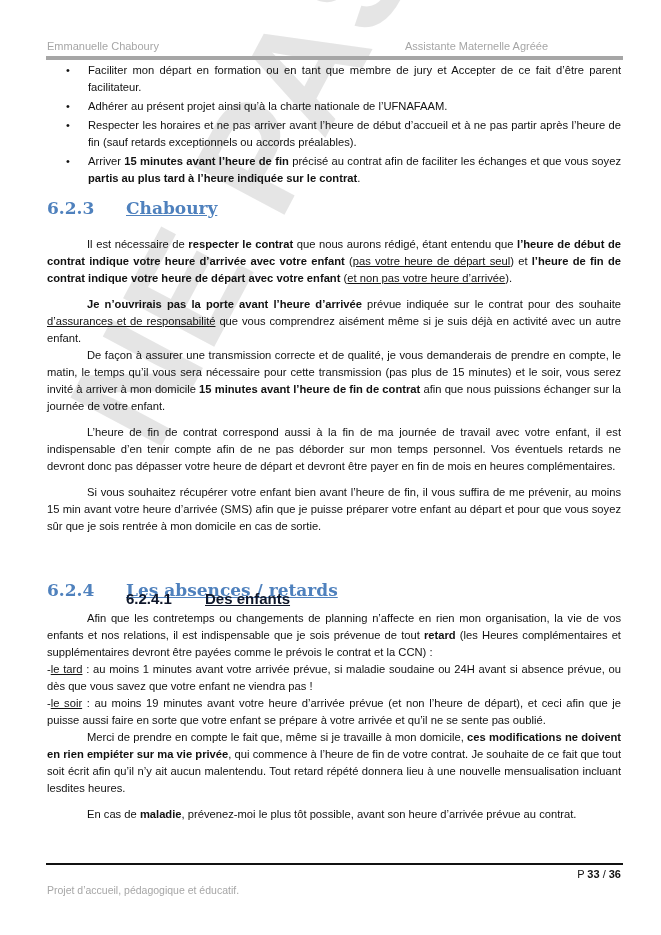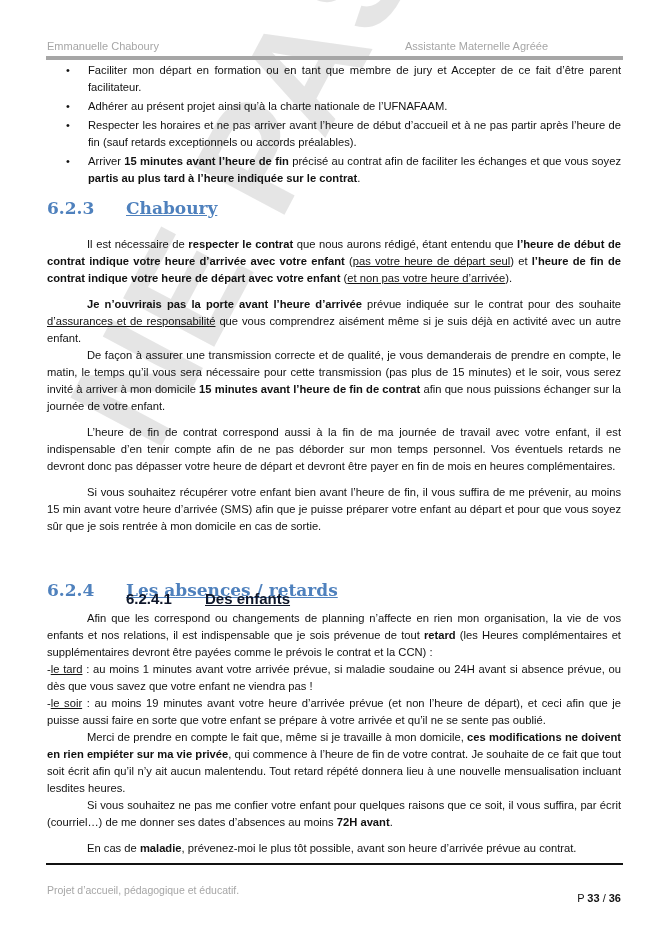--- a/index.html
+++ b/index.html
@@ -25,21 +25,21 @@
   .h2 .num { display: inline-block; width: 79px; }
   .h2 .title { text-decoration: underline; }
   .h3 { position: absolute; left: 126px; font-family: "Liberation Sans", sans-serif; font-weight: bold; color: #0f172a; font-size: 15px; }
   .h3 .num { display: inline-block; width: 79px; }
   .h3 .title { text-decoration: underline; }
 
   p.para { margin: 0 0 0 0; text-indent: 40px; }
   .gap { height: 9px; }
 
   .ftr-rule { position: absolute; left: 46px; top: 863px; width: 577px; height: 1.5px; background: #111; }
-  .page-num { position: absolute; right: 40px; top: 892px; font-size: 11px; color: #111; }
+  .page-num { position: absolute; right: 40px; top: 868px; font-size: 11px; color: #111; }
   .page-num b { font-weight: bold; }
   .ftr-left { position: absolute; left: 47px; top: 884px; font-size: 10.5px; color: #a6a6a6; }
 
   .watermark { position: absolute; left: 35px; top: 390px; font-family: "Liberation Sans", sans-serif;
                font-weight: bold; font-size: 150px; color: rgba(180,180,180,0.35);
                transform: rotate(-62deg); transform-origin: left top; white-space: nowrap;
                letter-spacing: 4px; pointer-events: none; }
 </style>
 </head>
 <body>
@@ -76,25 +76,24 @@
 
   <div class="h2" style="top:580px;">
     <span class="num">6.2.4</span><span class="title">Les absences / retards</span>
   </div>
 
   <div class="h3" style="top:590px;">
     <span class="num">6.2.4.1</span><span class="title">Des enfants</span>
   </div>
 
   <div class="body-text" id="s6241" style="top:610px;">
-      <p class="para"><span>Afin que les correspond ou changements de planning n’affecte en rien mon organisation, la vie de vos enfants et nos relations, il est indispensable que je sois prévenue de tout </span><b>retard</b><span> (les Heures complémentaires et supplémentaires devront être payées comme le prévois le contrat et la CCN) :</span></p>
+      <p class="para"><span>Afin que les contretemps ou changements de planning n’affecte en rien mon organisation, la vie de vos enfants et nos relations, il est indispensable que je sois prévenue de tout </span><b>retard</b><span> (les Heures complémentaires et supplémentaires devront être payées comme le prévois le contrat et la CCN) :</span></p>
       <p class="para" style="text-indent: 0px;"><span>-</span><u>le tard</u><span> : au moins 1 minutes avant votre arrivée prévue, si maladie soudaine ou 24H avant si absence prévue, ou dès que vous savez que votre enfant ne viendra pas !</span></p>
       <p class="para" style="text-indent: 0px;"><span>-</span><u>le soir</u><span> : au moins 19 minutes avant votre heure d’arrivée prévue (et non l’heure de départ), et ceci afin que je puisse aussi faire en sorte que votre enfant se prépare à votre arrivée et qu’il ne se sente pas oublié.</span></p>
       <p class="para"><span>Merci de prendre en compte le fait que, même si je travaille à mon domicile, </span><b>ces modifications ne doivent en rien empiéter sur ma vie privée</b><span>, qui commence à l’heure de fin de votre contrat. Je souhaite de ce fait que tout soit écrit afin qu’il n’y ait aucun malentendu. Tout retard répété donnera lieu à une nouvelle mensualisation incluant lesdites heures.</span></p>
-      <p class="para"><span>Si vous souhaitez ne pas me confier votre enfant pour quelques raisons que ce soit, il vous suffira, par écrit (courriel…) de me donner ses dates d’absences au moins </span><b>72H avant</b><span>.</span></p>
       <div class="gap"></div>
       <p class="para"><span>En cas de </span><b>maladie</b><span>, prévenez-moi le plus tôt possible, avant son heure d’arrivée prévue au contrat.</span></p>
     </div>
 
   <div class="ftr-rule"></div>
   <div class="page-num"><span>P </span><b>33</b><span> / </span><b>36</b></div>
   <div class="ftr-left">Projet d’accueil, pédagogique et éducatif.</div>
 </div>
 
 </body></html>

